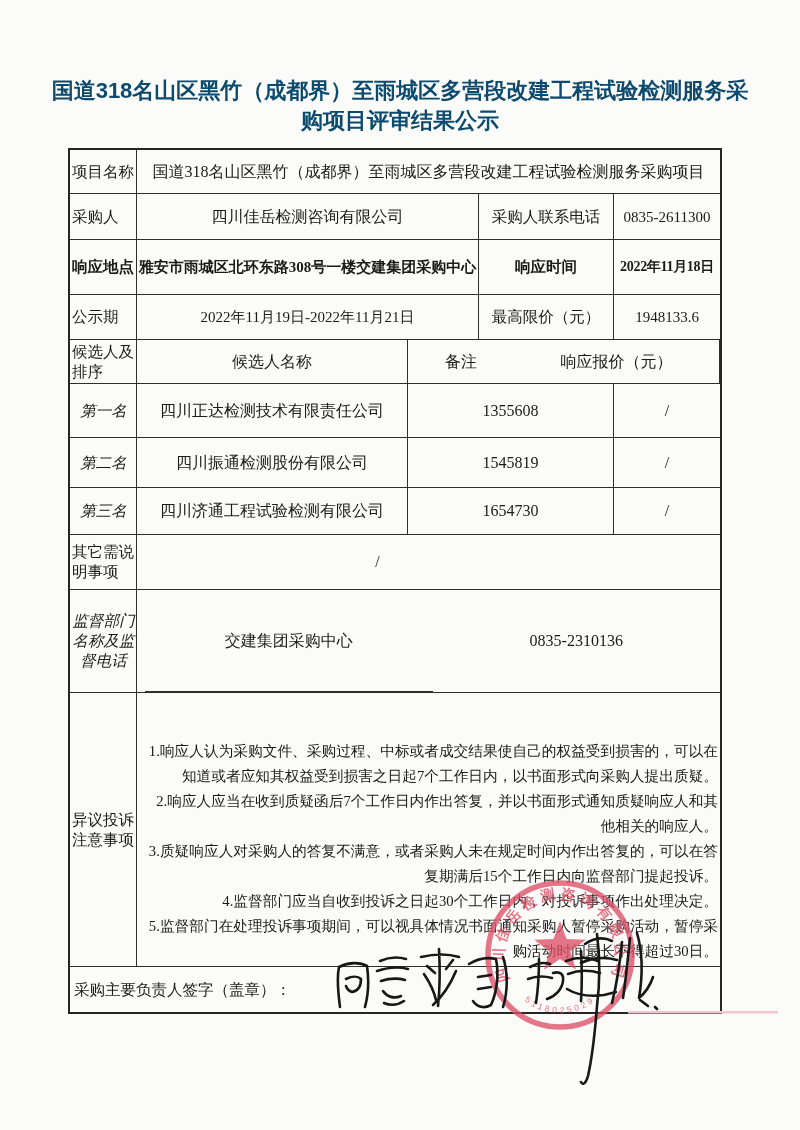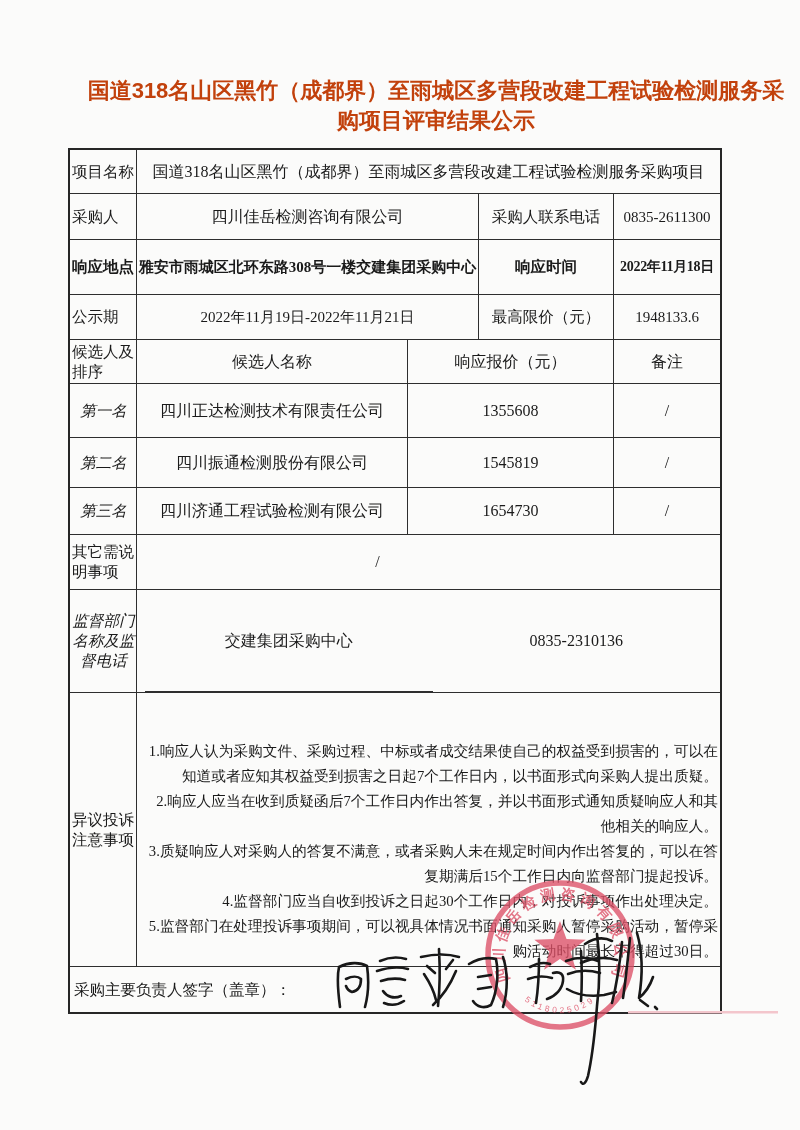--- a/index.html
+++ b/index.html
@@ -5,21 +5,21 @@
   html,body{margin:0;padding:0;}
   body{
     width:800px;height:1130px;position:relative;
     background:#fbfbfa;color:#1a1a1a;
     font-family:"Liberation Serif","DejaVu Serif",serif;
     overflow:hidden;
   }
   .page-title{
     position:absolute;top:76px;left:47px;width:706px;
     text-align:center;font-family:"Liberation Sans","DejaVu Sans",sans-serif;
-    font-weight:bold;font-size:22px;line-height:30px;color:#c2410c;margin-left:36px;
+    font-weight:bold;font-size:22px;line-height:30px;color:#0c4a6e;
   }
   .doc-table{
     position:absolute;left:68px;top:148px;width:650px;
     border:2.5px solid #262626;box-sizing:content-box;background:transparent;
   }
   .row{display:flex;border-bottom:1.5px solid #2e2e2e;box-sizing:border-box;}
   .row.last{border-bottom:none;}
   .cell{
     box-sizing:border-box;border-right:1.5px solid #2e2e2e;
     display:flex;align-items:center;justify-content:center;
@@ -91,22 +91,22 @@
   <div class="row r4">
     <div class="cell lab">公示期</div>
     <div class="cell w-value-a addr">2022年11月19日-2022年11月21日</div>
     <div class="cell w-label2">最高限价（元）</div>
     <div class="cell w-value2 no-r">1948133.6</div>
   </div>
 
   <div class="row r5">
     <div class="cell lab">候选人及排序</div>
     <div class="cell w-name">候选人名称</div>
+    <div class="cell grow no-r">备注</div>
     <div class="cell w-price">响应报价（元）</div>
-    <div class="cell grow no-r">备注</div>
   </div>
 
   <div class="row r6">
     <div class="cell lab ctr">第一名</div>
     <div class="cell w-name">四川正达检测技术有限责任公司</div>
     <div class="cell w-price">1355608</div>
     <div class="cell grow no-r">/</div>
   </div>
 
   <div class="row r7">

